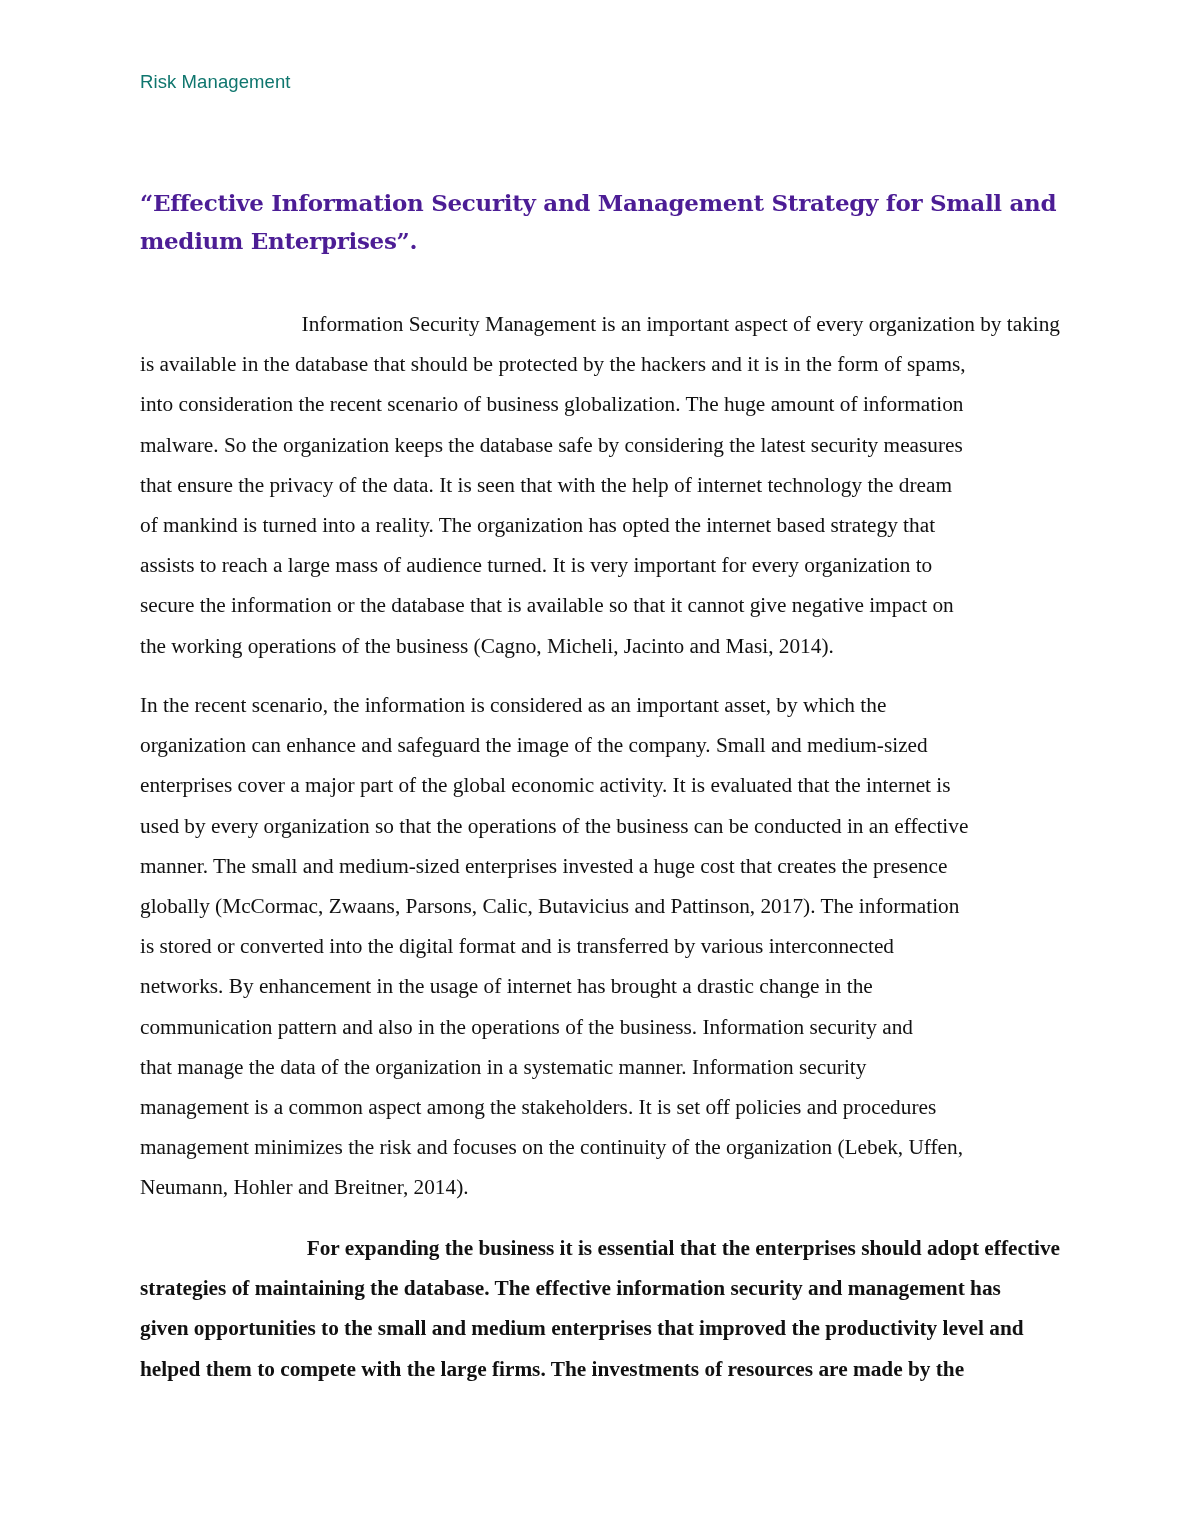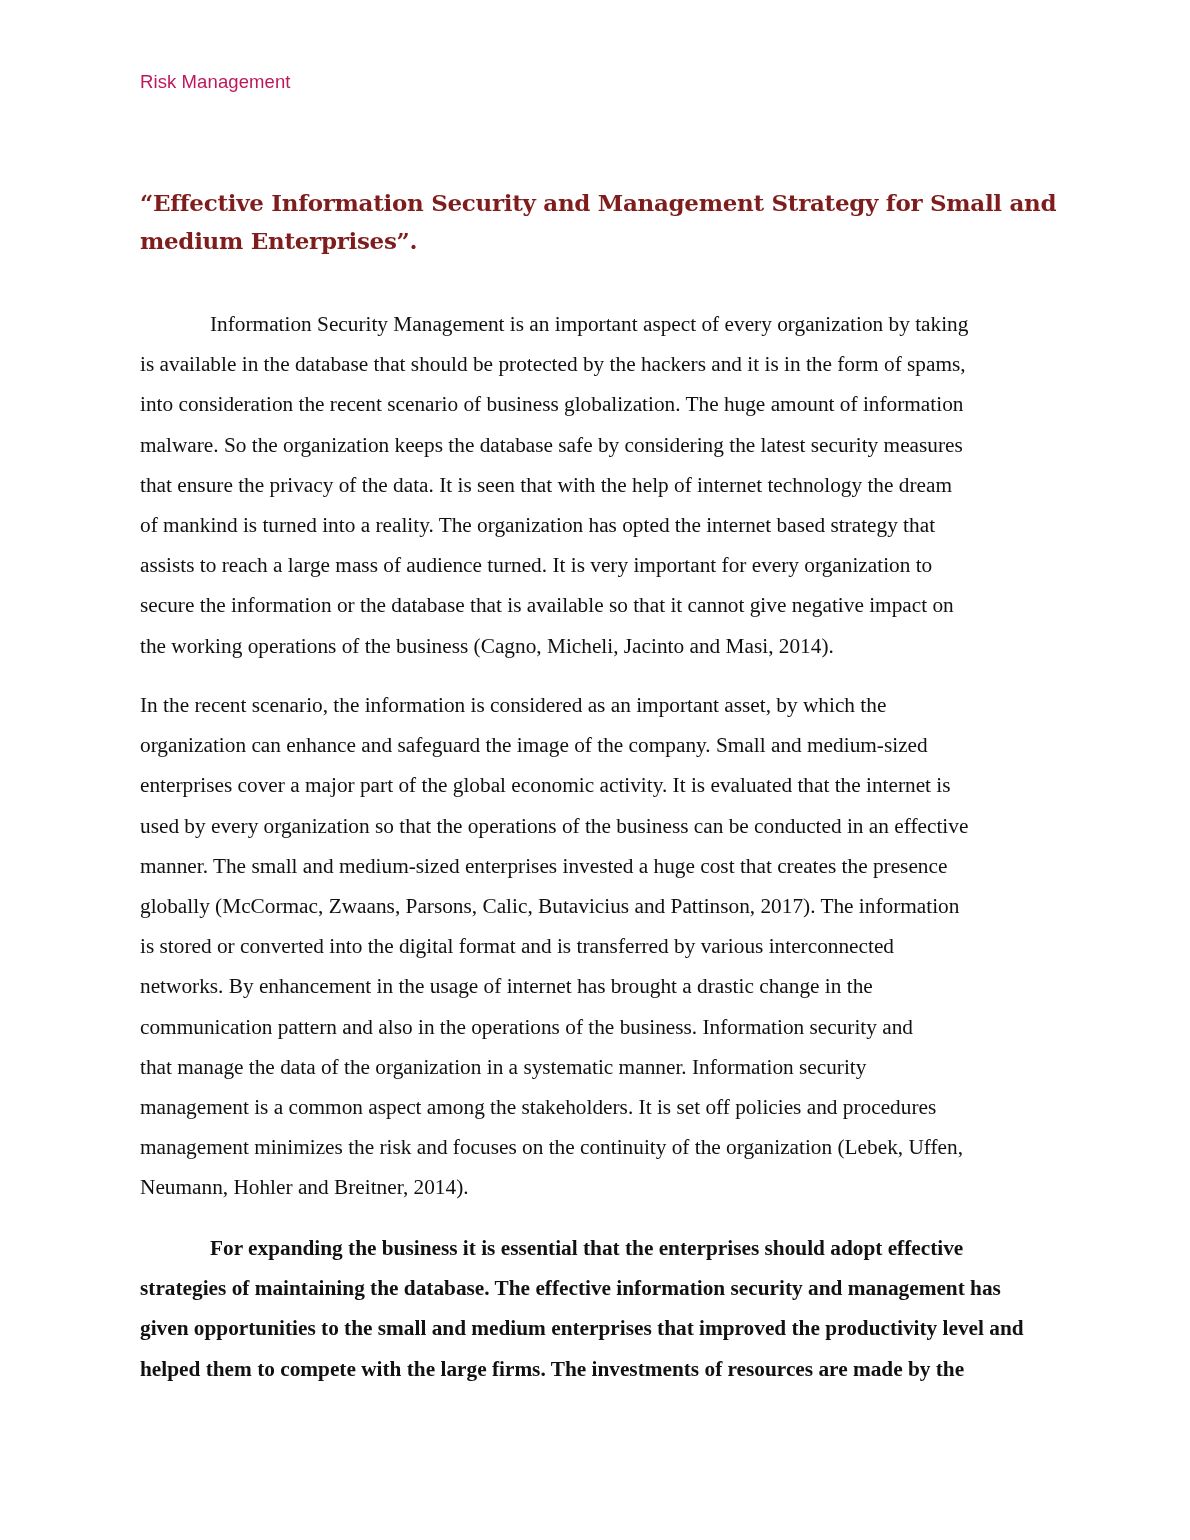--- a/index.html
+++ b/index.html
@@ -20,21 +20,21 @@
       width: 1190px;
       height: 1540px;
       background: #ffffff;
     }
     .running-header {
       position: absolute;
       left: 140px;
       top: 71px;
       font-family: "Liberation Sans", sans-serif;
       font-size: 18.5px;
-      color: #be185d;
+      color: #0f766e;
       white-space: nowrap;
       letter-spacing: 0.1px;
     }
     .doc-title {
       position: absolute;
       left: 140px;
       top: 184px;
       width: 910px;
       margin: 0;
       font-family: "DejaVu Serif", serif;
@@ -56,33 +56,34 @@
       font-size: 21.3px;
       line-height: 40.2px;
       color: #111111;
     }
     .body-text .line {
       display: block;
       white-space: nowrap;
     }
     .body-text .line.indent {
       padding-left: 70px;
+      text-align: right;
     }
     #para-1 { top: 304px; }
     #para-2 { top: 685px; }
     #para-3 { top: 1228px; font-weight: bold; }
   </style>
 </head>
 <body>
 
 <div class="page">
 
   <div class="running-header">Risk Management</div>
 
-  <h1 class="doc-title" style="color: #7f1d1d;">
+  <h1 class="doc-title" style="color: #4c1d95;">
     <span class="tline">“Effective Information Security and Management Strategy for Small and</span>
     <span class="tline">medium Enterprises”.</span>
   </h1>
 
   <div class="body-text" id="para-1">
     <span class="line indent">Information Security Management is an important aspect of every organization by taking</span>
     <span class="line">is available in the database that should be protected by the hackers and it is in the form of spams,</span>
     <span class="line">into consideration the recent scenario of business globalization. The huge amount of information</span>
     <span class="line">malware. So the organization keeps the database safe by considering the latest security measures</span>
     <span class="line">that ensure the privacy of the data. It is seen that with the help of internet technology the dream</span>

